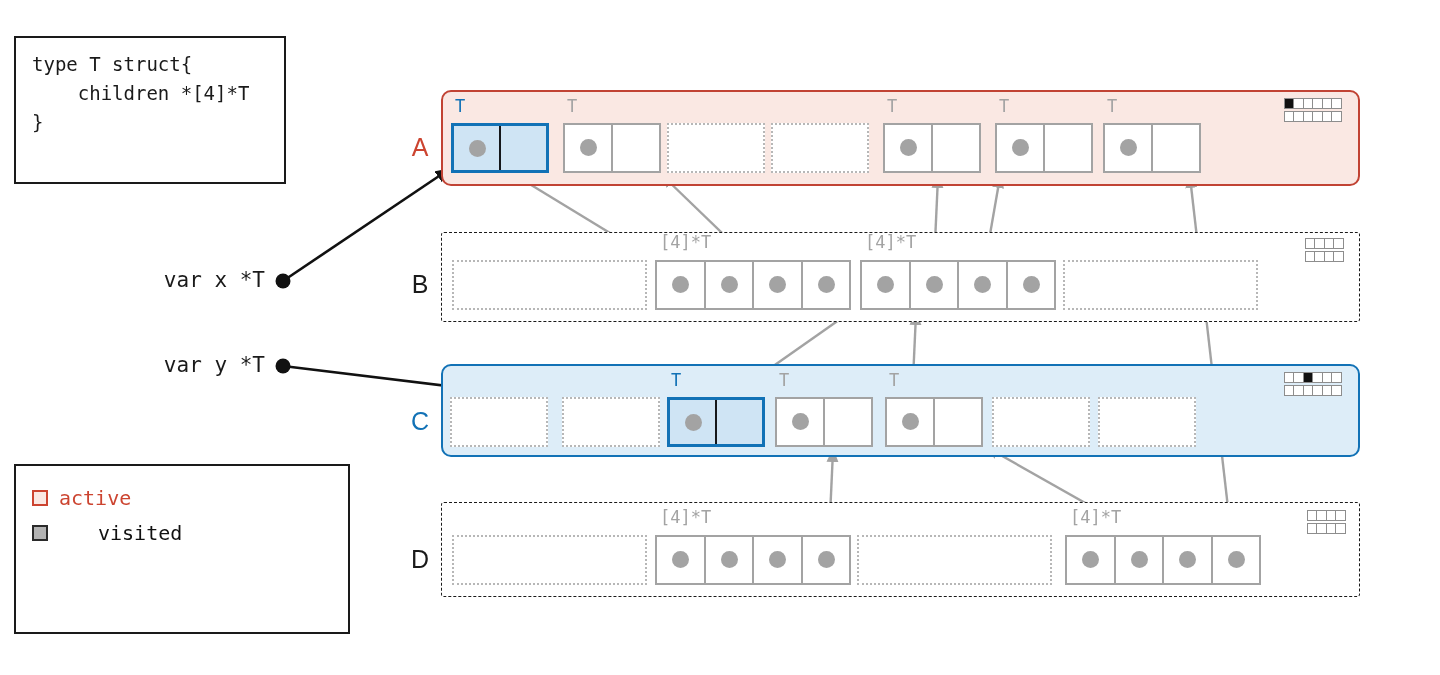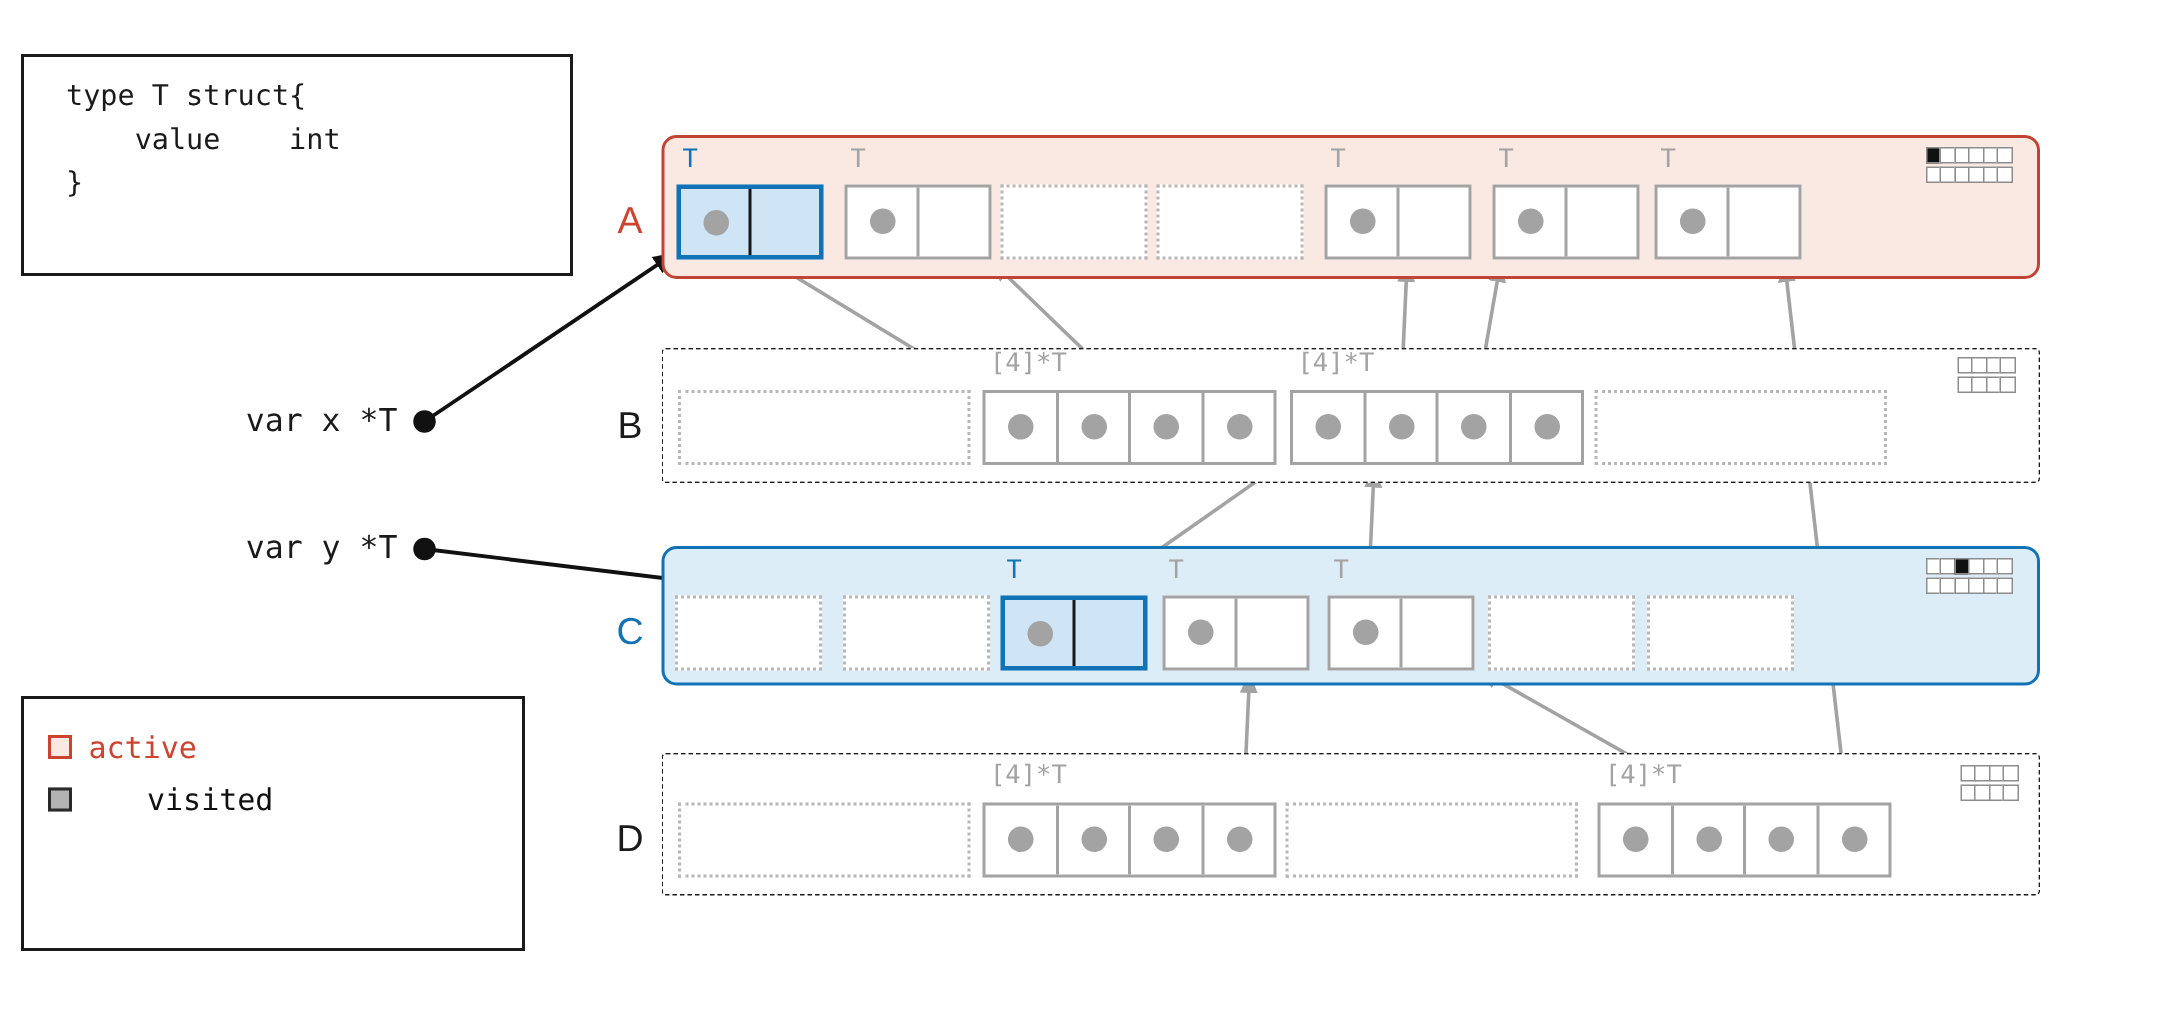--- a/index.html
+++ b/index.html
@@ -1,19 +1,19 @@
 <!DOCTYPE html>
 <html><head>
 <meta charset="utf-8">
 <style>
   html,body{margin:0;padding:0;background:#fff;}
   #stage{position:relative;width:1440px;height:675px;background:#fff;overflow:hidden;
          font-family:"DejaVu Sans Mono", monospace;color:#1a1a1a;}
   .panel{position:absolute;background:#fff;border:2.5px solid #1a1a1a;box-sizing:border-box;}
-  .code-box{left:14px;top:36px;width:368px;height:148px;padding:12px 28px;}
+  .code-box{left:14px;top:36px;width:272px;height:148px;padding:12px 16px;}
   .code-line{font-size:19px;line-height:29px;white-space:pre;}
   .var-label{position:absolute;font-size:21px;line-height:24px;text-align:right;width:150px;}
   .legend-box{left:14px;top:464px;width:336px;height:170px;padding:14px 16px;}
   .legend-item{display:flex;align-items:center;height:35px;}
   .legend-swatch{width:12px;height:12px;border:2.5px solid #888;margin-right:11px;box-sizing:content-box;}
   .legend-label{font-size:20px;}
   .row-cont{position:absolute;box-sizing:border-box;}
   .style-active{background:#fae8e3;border:2px solid #c14334;border-radius:10px;}
   .style-on-work-list{background:#ddedf8;border:2px solid #1272b6;border-radius:10px;}
   .style-span{background:#fff;border:1.6px dashed #1a1a1a;border-radius:3px;}
@@ -41,21 +41,21 @@
   .bitmap-cell.filled{background:#111;}
   #arrows{position:absolute;left:0;top:0;pointer-events:none;}
 </style>
 </head>
 <body>
 
 <div id="stage">
 
   <div class="panel code-box">
     <div class="code-line">type T struct{</div>
-    <div class="code-line">    value    int</div>
+    <div class="code-line">    children *[4]*T</div>
     <div class="code-line">}</div>
   </div>
 
   <div class="var-label" style="left:115px;top:268px;">var x *T</div>
   <div class="var-label" style="left:115px;top:353px;">var y *T</div>
 
   <div class="panel legend-box">
     <div class="legend-item">
       <span class="legend-swatch" style="border-color: rgb(204, 68, 48); background: rgb(250, 232, 227);"></span>
       <span class="legend-label" style="color: rgb(204, 68, 48);">active</span>

